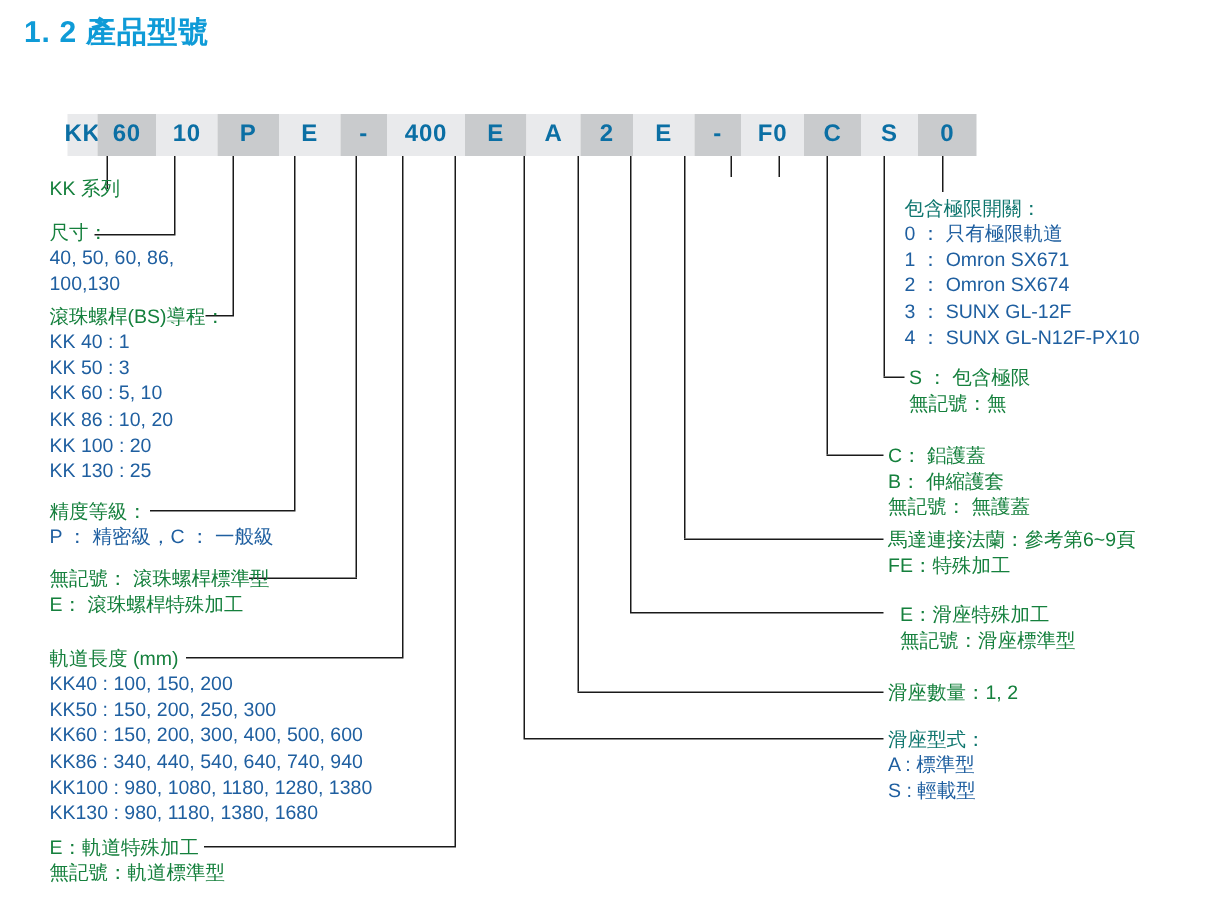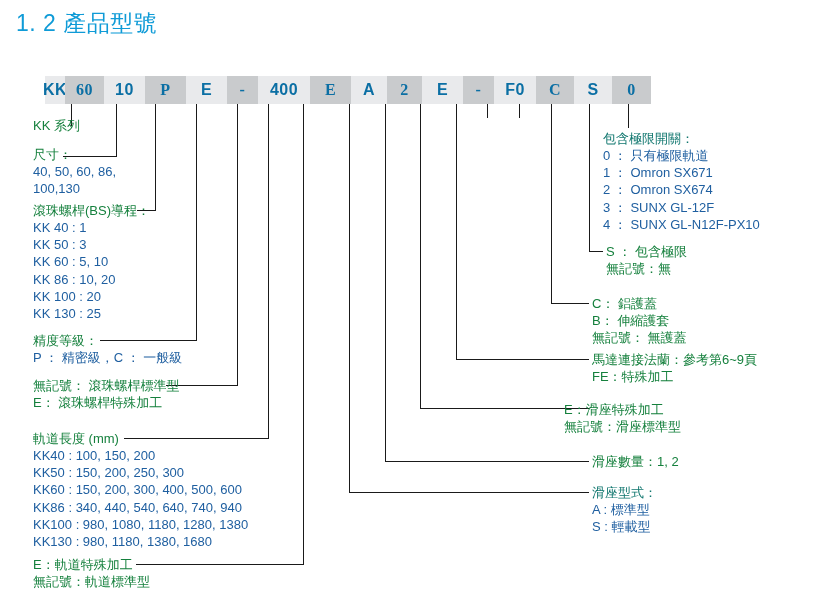--- a/index.html
+++ b/index.html
@@ -3,32 +3,32 @@
 <meta charset="utf-8">
 <style>
   html,body{margin:0;padding:0;}
   body{
     width:820px;height:602px;position:relative;background:#ffffff;
     font-family:"Liberation Sans","DejaVu Sans",sans-serif;
     overflow:hidden;
   }
   #page-title{
     position:absolute;left:16px;top:8px;
-    font-size:23px;font-weight:normal;color:#0f9bd7;
+    font-size:20px;font-weight:bold;color:#0f9bd7;
     letter-spacing:0.5px;white-space:nowrap;
   }
   
   #code-strip{position:absolute;left:45px;top:76px;height:28px;display:flex;}
   .code-cell{
     display:flex;align-items:center;justify-content:center;
     color:#0b6fa4;font-weight:bold;font-size:16px;height:28px;
     letter-spacing:0.5px;
   }
   .code-cell.shade-a{background:#e9eaec;}
-  .code-cell.shade-b{background:#c9cbcd;font-family:Liberation Serif, serif;}
+  .code-cell.shade-b{background:#c9cbcd;}
   
   .vline{position:absolute;width:1px;background:#1a1a1a;}
   .hline{position:absolute;height:1px;background:#1a1a1a;}
   
   .ann{position:absolute;white-space:nowrap;line-height:1.32;}
   .ann .head{color:#15803d;font-size:13px;}
   .ann .body{color:#1f5fa0;font-size:13px;}
   .ann .head-b{color:#0f766e;font-size:13px;}
   .ann-line{margin:0;}
 </style>
@@ -166,21 +166,21 @@
   <p class="ann-line head">C： 鋁護蓋</p>
   <p class="ann-line head">B： 伸縮護套</p>
   <p class="ann-line head">無記號： 無護蓋</p>
 </div>
 
 <div class="ann" style="left:592px; top:351px;">
   <p class="ann-line head">馬達連接法蘭：參考第6~9頁</p>
   <p class="ann-line head">FE：特殊加工</p>
 </div>
 
-<div class="ann" style="left:564px; top:401px;">
+<div class="ann" style="left:600px; top:401px;">
   <p class="ann-line head">E：滑座特殊加工</p>
   <p class="ann-line head">無記號：滑座標準型</p>
 </div>
 
 <div class="ann" style="left:592px; top:453px;">
   <p class="ann-line head">滑座數量：1, 2</p>
 </div>
 
 <div class="ann" style="left:592px; top:484px;">
   <p class="ann-line head-b">滑座型式：</p>

